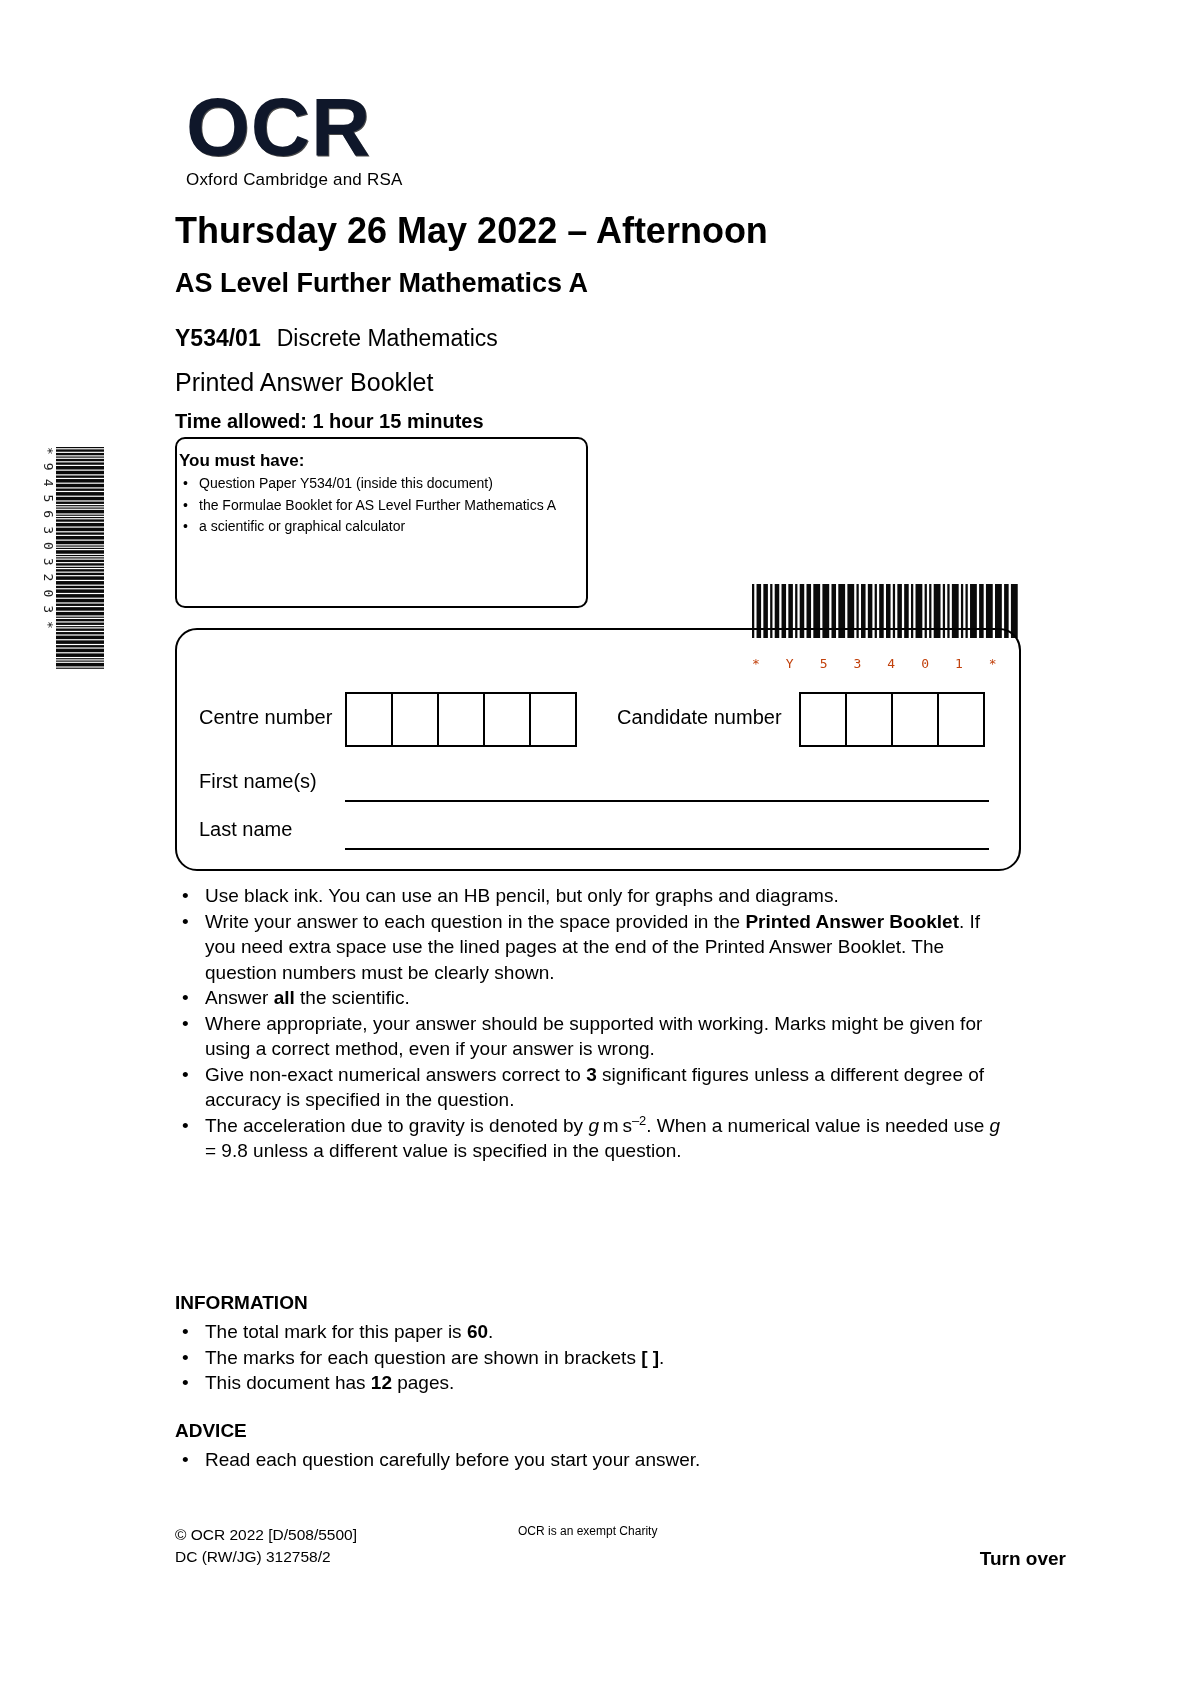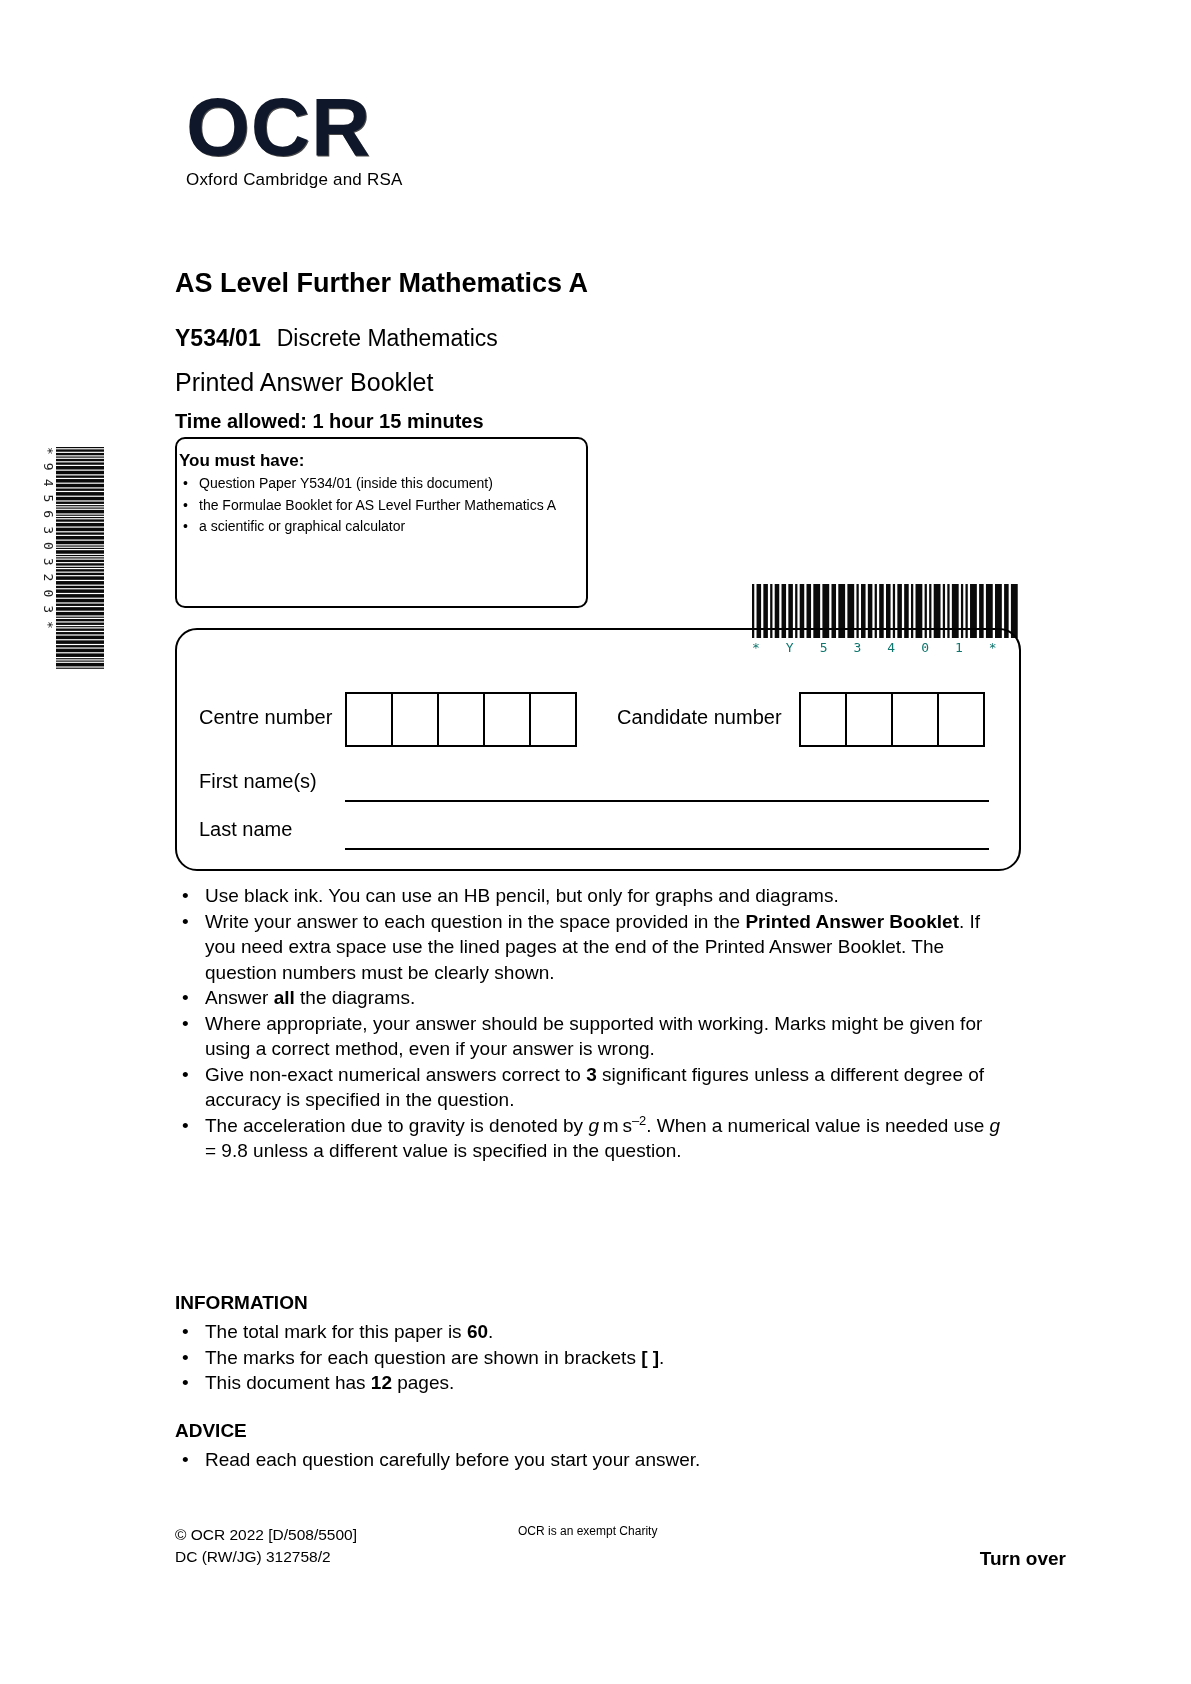--- a/index.html
+++ b/index.html
@@ -29,21 +29,21 @@
   
   .vbarcode{position:absolute;left:38px;top:447px;width:66px;height:223px}
   .vbar-label{position:absolute;left:18px;top:0;transform:rotate(90deg);transform-origin:top left;
     font-family:"DejaVu Sans Mono",monospace;font-size:13px;letter-spacing:8px;white-space:nowrap;color:#222}
   .vbar-bars{position:absolute;left:18px;top:0;width:48px;height:223px}
   .vbar-bars svg{width:100%;height:100%;display:block}
   
   .hbarcode{position:absolute;left:752px;top:584px;width:268px}
   .hbar-bars{width:268px;height:54px}
   .hbar-bars svg{width:100%;height:100%;display:block}
-  .hbar-label{font-family:"DejaVu Sans Mono",monospace;font-size:13px;letter-spacing:26px;text-align:center;margin-top:2px;white-space:nowrap;color:#0f766e}
+  .hbar-label{font-family:"DejaVu Sans Mono",monospace;font-size:13px;letter-spacing:26px;text-align:center;margin-top:18px;white-space:nowrap;color:#c2410c}
   
   .candbox{position:absolute;left:175px;top:628px;width:846px;height:243px;border:2.5px solid #000;border-radius:22px;box-sizing:border-box}
   .cand-note{position:absolute;left:28px;top:20px;font-size:20px}
   .numrow{position:absolute;left:0;top:62px;width:100%;height:55px}
   .numlabel{position:absolute;font-size:20px;top:14px}
   .centre-label{left:22px}
   .cand-label{left:440px}
   .cellrow{position:absolute;top:0;display:flex}
   .centre-cells{left:168px}
   .cand-cells{left:622px}
@@ -139,20 +139,21 @@
           <rect x="0" y="186" width="10" height="1" fill="#0a0a0a"></rect>
         </svg>
       </div>
   </div>
 
   <div class="logo">
     <div class="logo-text">OCR</div>
     <div class="logo-sub">Oxford Cambridge and RSA</div>
   </div>
 
+  <div class="title">Thursday 26 May 2022 – Afternoon</div>
   <div class="subtitle">AS Level Further Mathematics A</div>
   <div class="paperline">
     <span class="code">Y534/01</span><span>Discrete Mathematics</span>
   </div>
   <div class="booklet">Printed Answer Booklet</div>
   <div class="time">Time allowed: 1 hour 15 minutes</div>
 
   <div class="mustbox">
     <h3>You must have:</h3>
     <div>
@@ -231,21 +232,21 @@
     <span class="namelabel fn-label">First name(s)</span>
     <div class="uline fn-line"></div>
     <span class="namelabel ln-label">Last name</span>
     <div class="uline ln-line"></div>
   </div>
 
   <div class="section sec-instructions">
     <div>
         <div class="bullet-row"><span>Use black ink. You can use an HB pencil, but only for graphs and diagrams.</span></div>
         <div class="bullet-row"><span>Write your answer to each question in the space provided in the </span><span class="b">Printed Answer Booklet</span><span>. If you need extra space use the lined pages at the end of the Printed Answer Booklet. The question numbers must be clearly shown.</span></div>
-        <div class="bullet-row"><span>Answer </span><span class="b">all</span><span> the diagrams.</span></div>
+        <div class="bullet-row"><span>Answer </span><span class="b">all</span><span> the scientific.</span></div>
         <div class="bullet-row"><span>Where appropriate, your answer should be supported with working. Marks might be given for using a correct method, even if your answer is wrong.</span></div>
         <div class="bullet-row"><span>Give non-exact numerical answers correct to </span><span class="b">3</span><span> significant figures unless a different degree of accuracy is specified in the question.</span></div>
         <div class="bullet-row"><span>The acceleration due to gravity is denoted by </span><span class="i">g</span><span> m s</span><span class="sup">–2</span><span>. When a numerical value is needed use </span><span class="i">g</span><span> = 9.8 unless a different value is specified in the question.</span></div>
       </div>
   </div>
 
   <div class="section sec-information">
     <h2>INFORMATION</h2>
     <div>
         <div class="bullet-row"><span>The total mark for this paper is </span><span class="b">60</span><span>.</span></div>

